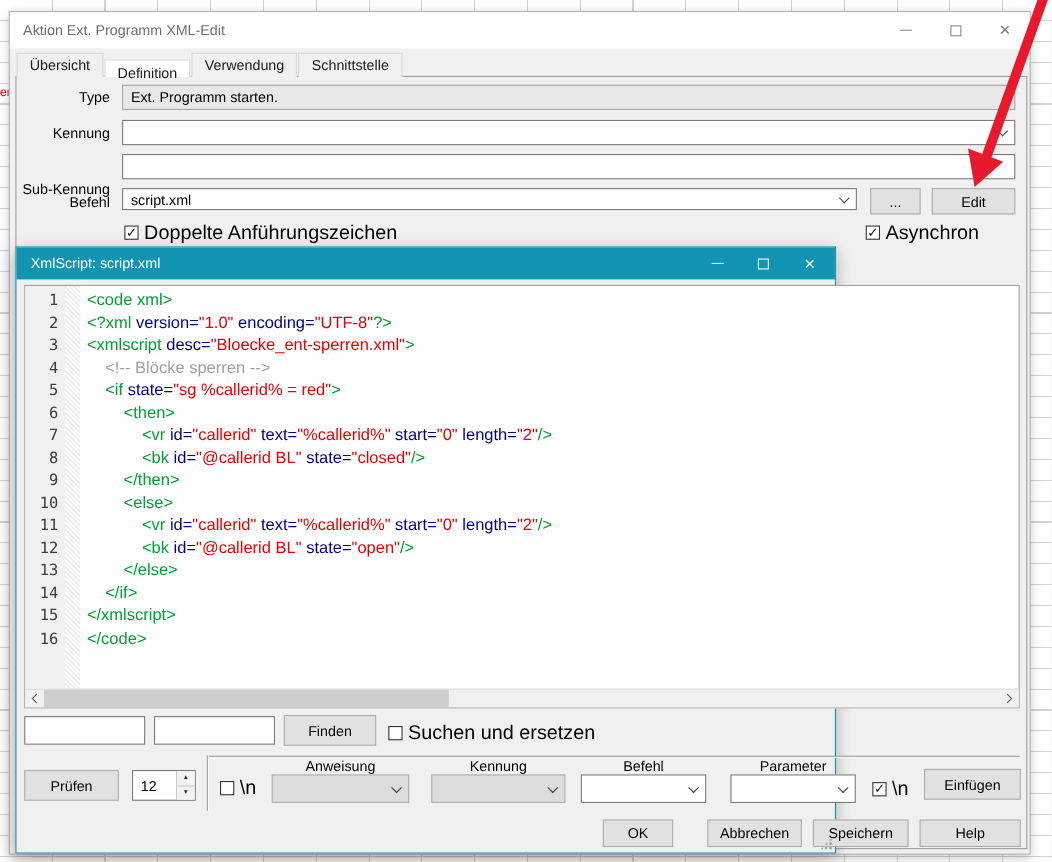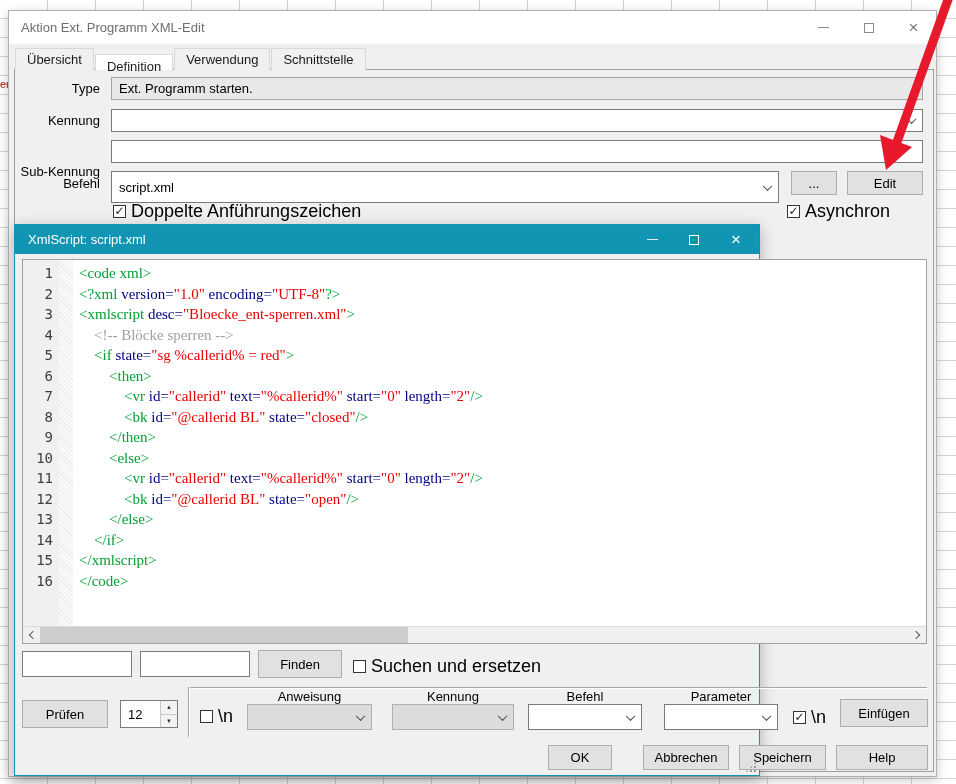--- a/index.html
+++ b/index.html
@@ -49,21 +49,21 @@
   .lbl-sub     { top:133px;margin-top:20px; }
   .lbl-befehl  { top:165px; }
 
   .fld, .text-input, .combo {
     position:absolute; background:#fff; border:1px solid #7a7a7a; font-size:13px;
     display:flex; align-items:center; padding-left:7px;
   }
   .type-field { left:102px; top:66px; width:812px; height:23px; background:#e8e8e8; border-color:#a6a6a6; }
   .kennung-combo { left:102px; top:98px;  width:812px; height:23px; }
   .sub-input     { left:102px; top:129px; width:812px; height:23px; }
-  .befehl-combo  { left:102px; top:160px; width:668px; height:32px;align-items:center; }
+  .befehl-combo  { left:102px; top:160px; width:668px; height:20px;align-items:center; }
 
   .combo .chev-box { position:absolute; right:2px; top:2px; bottom:2px; width:18px; display:flex; align-items:center; justify-content:center; }
   .chev { width:7px; height:7px; border-right:1.4px solid #454545; border-bottom:1.4px solid #454545; transform:rotate(45deg) translate(-1px,-1px); display:inline-block; }
 
   .btn {
     position:absolute; background:#e1e1e1; border:1px solid #adadad; font-size:13px; color:#000;
     display:flex; align-items:center; justify-content:center; font-family:inherit;
   }
   .dots-btn { left:782px; top:160px; width:46px; height:24px; }
   .edit-btn { left:838px; top:160px; width:76px; height:24px; }
@@ -92,21 +92,21 @@
   .editor { position:absolute; left:7px; top:34px; width:905px; height:385px; background:#fff; border:1px solid #a0a0a0; display:flex; flex-direction:column; }
   .editor-main { flex:1; display:flex; overflow:hidden; }
   .gutter {
     width:36px; background:#f0f0f0; text-align:right; padding:3px 6px 0 0;
     font-family:"DejaVu Sans Mono","Liberation Mono",monospace; font-size:14px; line-height:20.5px; color:#3c3c3c;
   }
   .dither { width:14px; background:#fafafa;
     background-image:repeating-linear-gradient(45deg,#ececec 0 1px,transparent 1px 3px); }
   .code-lines {
     flex:1; padding:3px 0 13px 6px; white-space:pre; overflow:hidden;
-    font-family:Liberation Serif, serif; font-size:15px; line-height:20.5px; color:#111;
+    font-family:Liberation Sans, sans-serif; font-size:15px; line-height:20.5px; color:#111;
   }
   .tk-tag { color:#00a033; } .tk-attr { color:#000080; } .tk-val { color:#e80000; } .tk-com { color:#9f9f9f; }
 
   
   .hscroll { height:17px; border-top:1px solid #dcdcdc; background:#f0f0f0; display:flex; align-items:stretch; }
   .sb-arrow { width:17px; display:flex; align-items:center; justify-content:center; }
   .sb-chev { width:6px; height:6px; border-right:1.6px solid #5a5a5a; border-bottom:1.6px solid #5a5a5a; display:block; }
   .sb-left .sb-chev { transform:rotate(135deg); margin-left:3px; }
   .sb-right .sb-chev { transform:rotate(-45deg); margin-right:3px; }
   .sb-track { flex:1; position:relative; }

